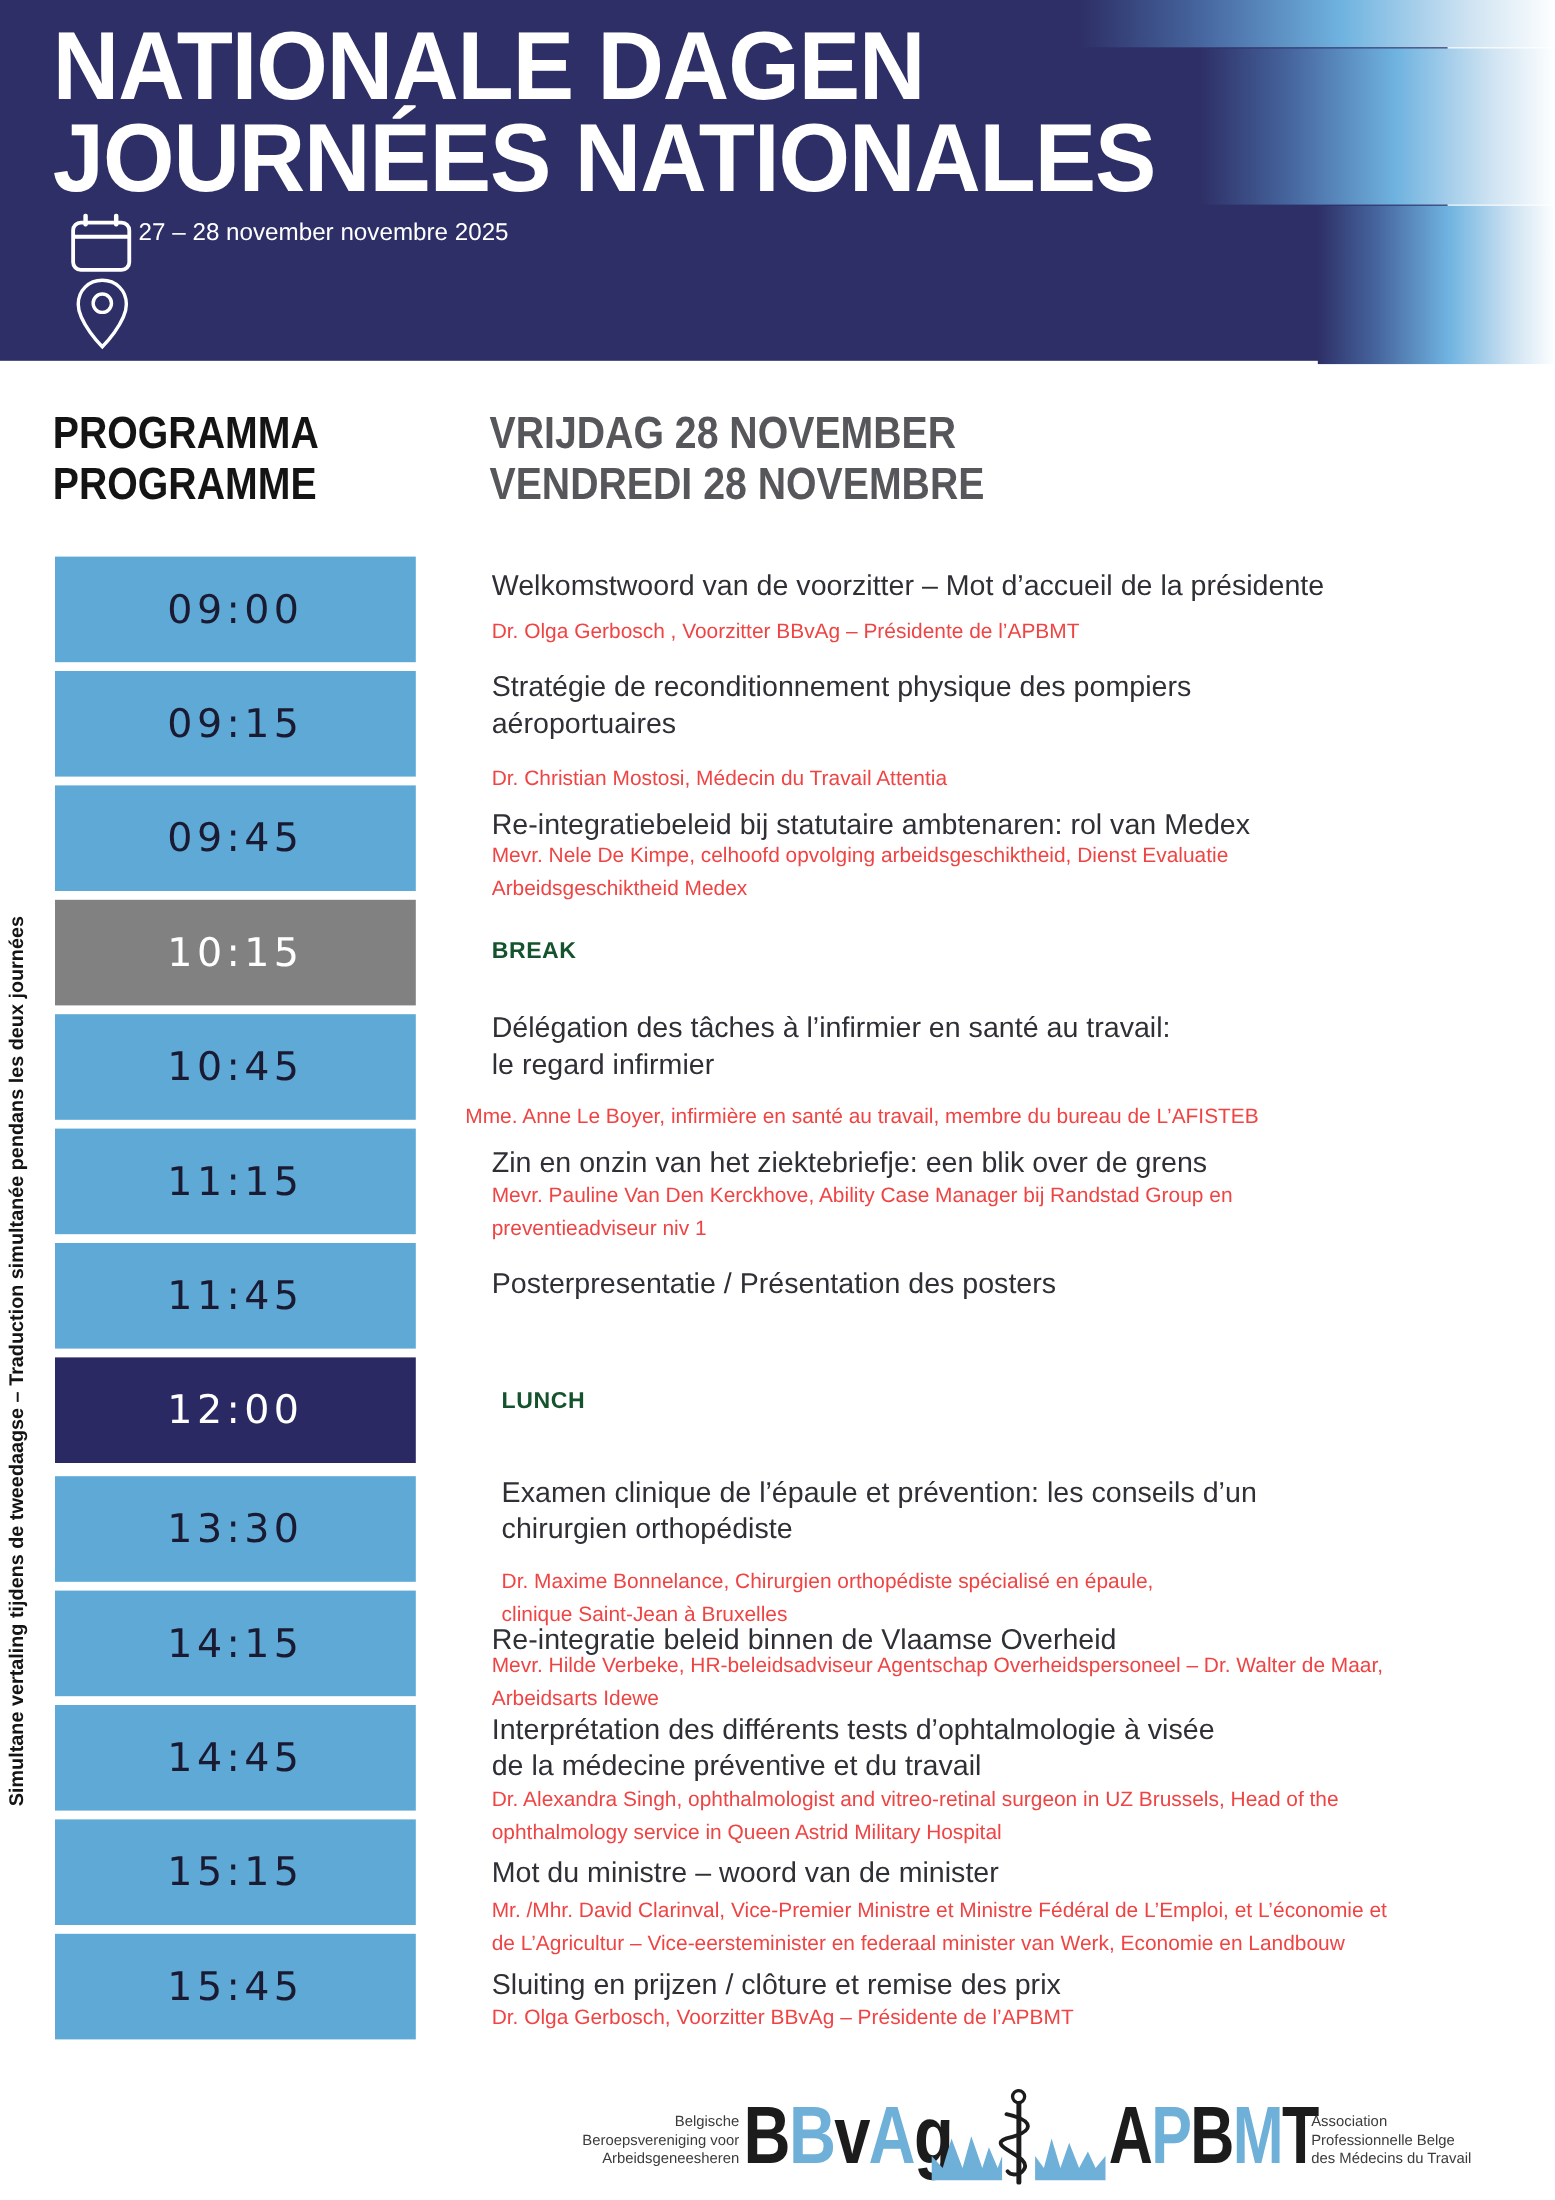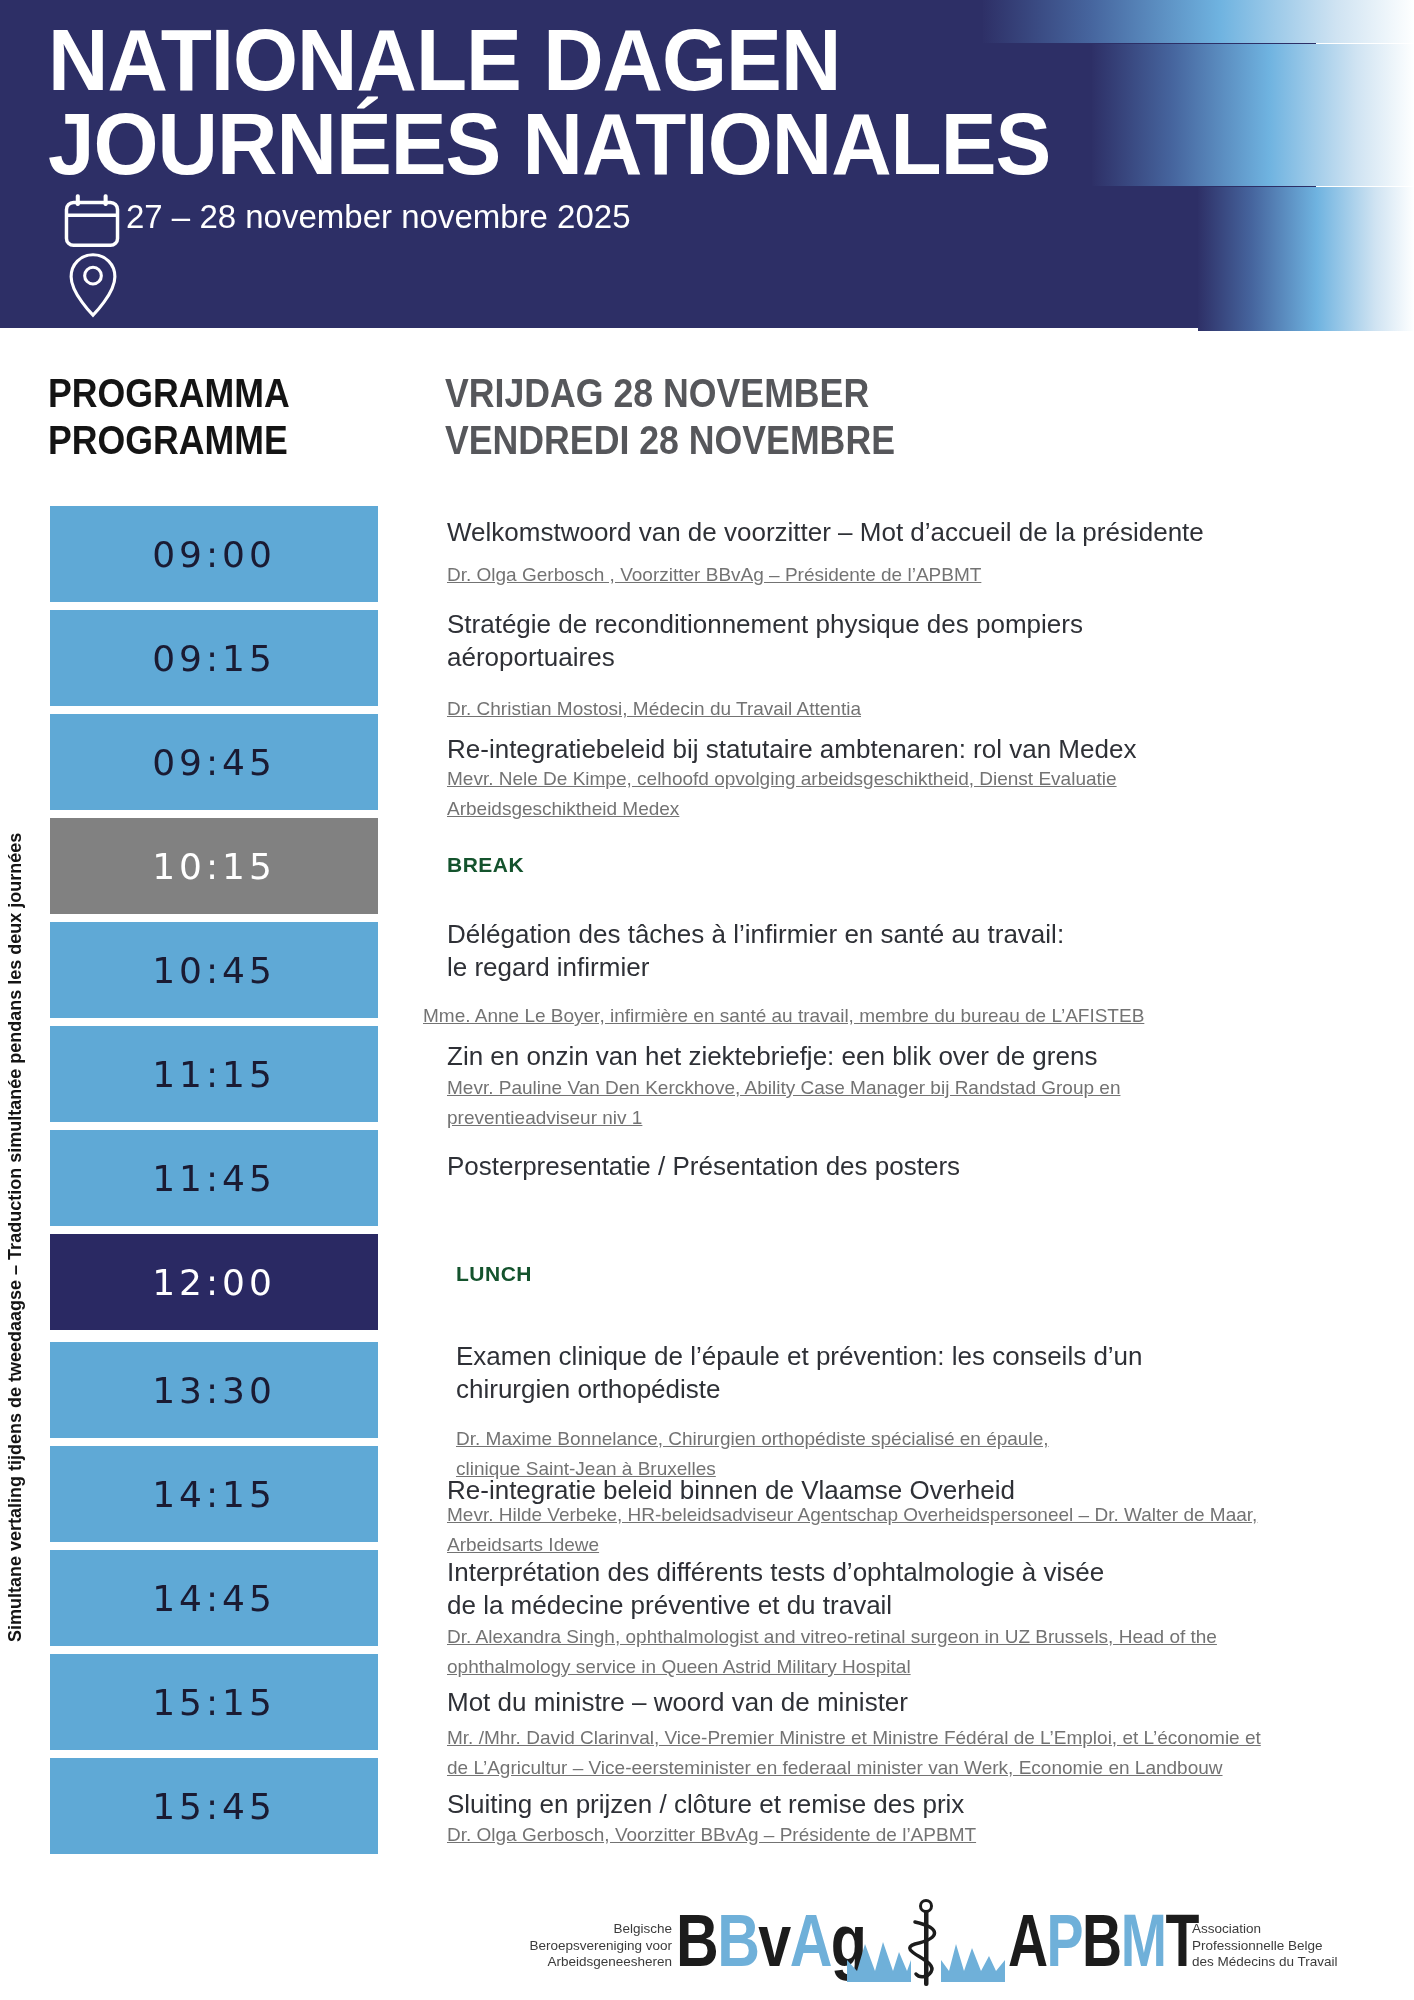--- a/index.html
+++ b/index.html
@@ -4,21 +4,21 @@
 <style>
   html,body{margin:0;padding:0;}
   body{width:1414px;height:2000px;position:relative;background:#ffffff;overflow:hidden;
        font-family:"Liberation Sans", sans-serif;}
 
   
   .header{position:absolute;left:0;top:0;width:1316px;height:328px;background:#2d2f66;}
   .header-title{position:absolute;left:48px;top:18px;color:#ffffff;font-weight:800;
        font-size:88px;line-height:84px;letter-spacing:-1px;transform:scaleX(.95);
        transform-origin:left top;white-space:pre;}
-  .header-meta{position:absolute;color:#ffffff;font-size:33px;font-weight:400;white-space:pre;}
+  .header-meta{position:absolute;color:#ffffff;font-size:22px;font-weight:400;white-space:pre;}
   .meta-date{left:126px;top:198px;}
   .meta-loc{left:126px;top:260px;}
   .hicon{position:absolute;}
   .grad{position:absolute;background:linear-gradient(90deg,#2e3067 0%,#46659e 25%,#6fb3e0 55%,#cfe3f2 82%,#feffff 100%);}
   .grad1{left:983px;top:0;width:431px;height:43px;}
   .grad2{left:1092px;top:44px;width:322px;height:142px;}
   .grad3{left:1198px;top:187px;width:216px;height:144px;}
 
   
   .prog-heading{position:absolute;left:48px;top:370px;color:#141414;font-weight:800;
@@ -34,21 +34,21 @@
   .time-block{position:absolute;left:50px;width:328px;height:96px;display:flex;
        align-items:center;justify-content:center;}
   .time-block.blue{background:#5fa9d6;}
   .time-block.gray{background:#818181;}
   .time-block.navy{background:#2a2963;}
   .time-label{font-family:"DejaVu Sans", sans-serif;font-size:36px;letter-spacing:4px;color:#1a1b33;}
   .time-block.gray .time-label,.time-block.navy .time-label{color:#ffffff;}
 
   
   .s-title{position:absolute;font-size:26px;line-height:33px;font-weight:500;color:#2e3036;white-space:pre;}
-  .s-speaker{position:absolute;font-size:19px;line-height:30px;font-weight:400;color:#737373;white-space:pre;text-decoration:underline;}
+  .s-speaker{position:absolute;font-size:19px;line-height:30px;font-weight:400;color:#ef4444;white-space:pre;}
   .s-break{position:absolute;font-size:21px;font-weight:700;color:#14532d;letter-spacing:.5px;white-space:pre;}
 
   
   .f-org{position:absolute;font-size:13.5px;line-height:16.5px;color:#3b3b3b;white-space:pre;}
   .f-org-left{left:450px;top:1921px;width:222px;text-align:right;}
   .f-org-right{left:1192px;top:1921px;text-align:left;}
   .f-acr{position:absolute;top:1906px;font-size:74px;line-height:70px;font-weight:700;
        transform:scaleX(.8);transform-origin:left top;letter-spacing:-2px;}
   .f-acr-left{left:676px;}
   .f-acr-right{left:1008px;transform:scaleX(.75);}

